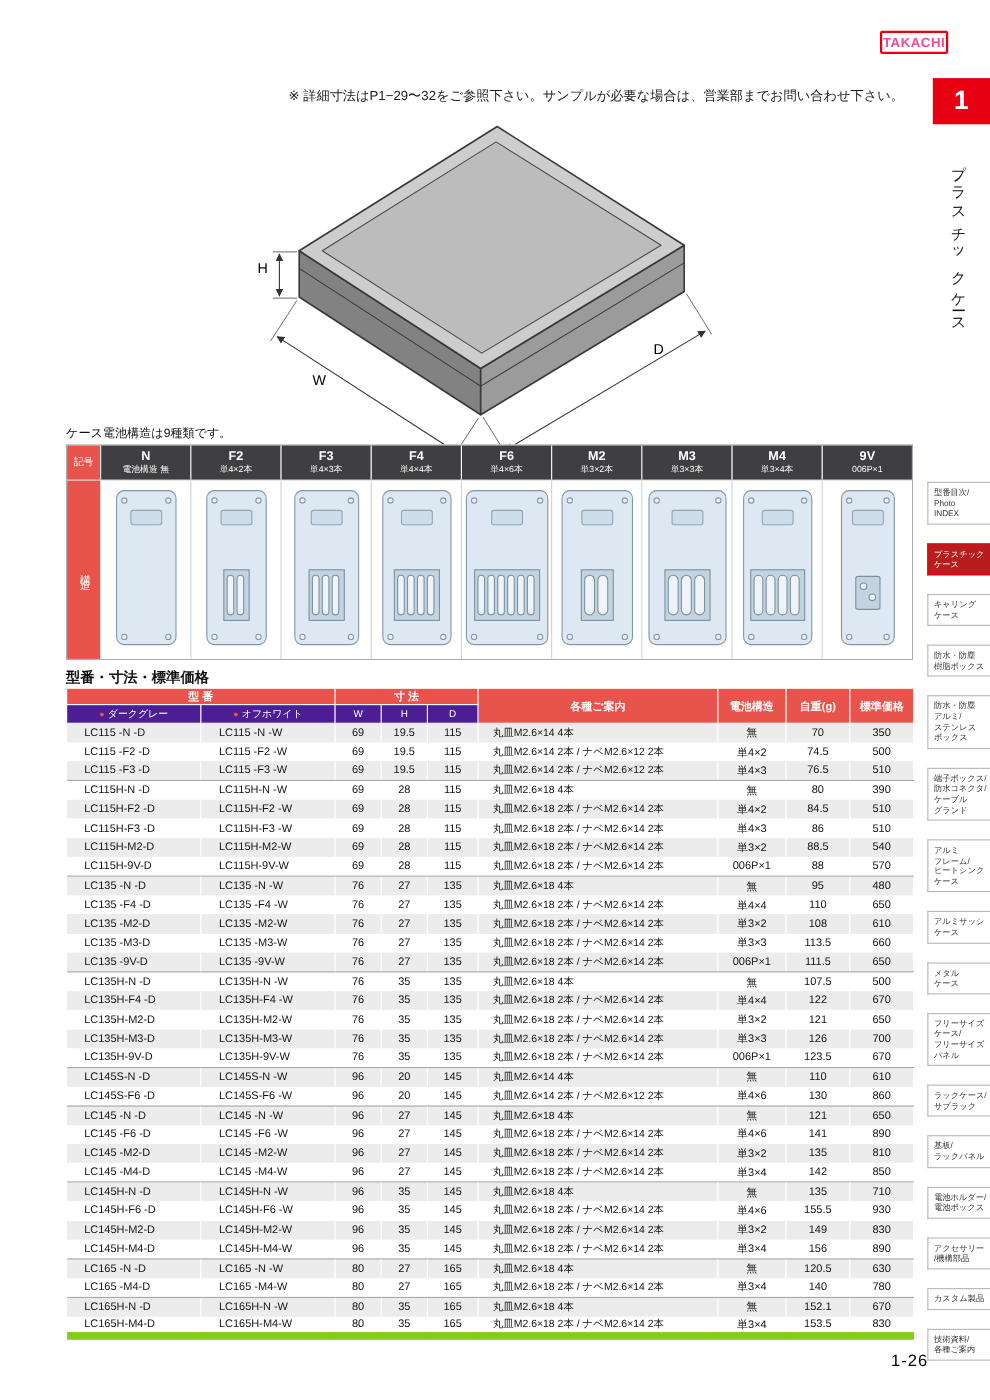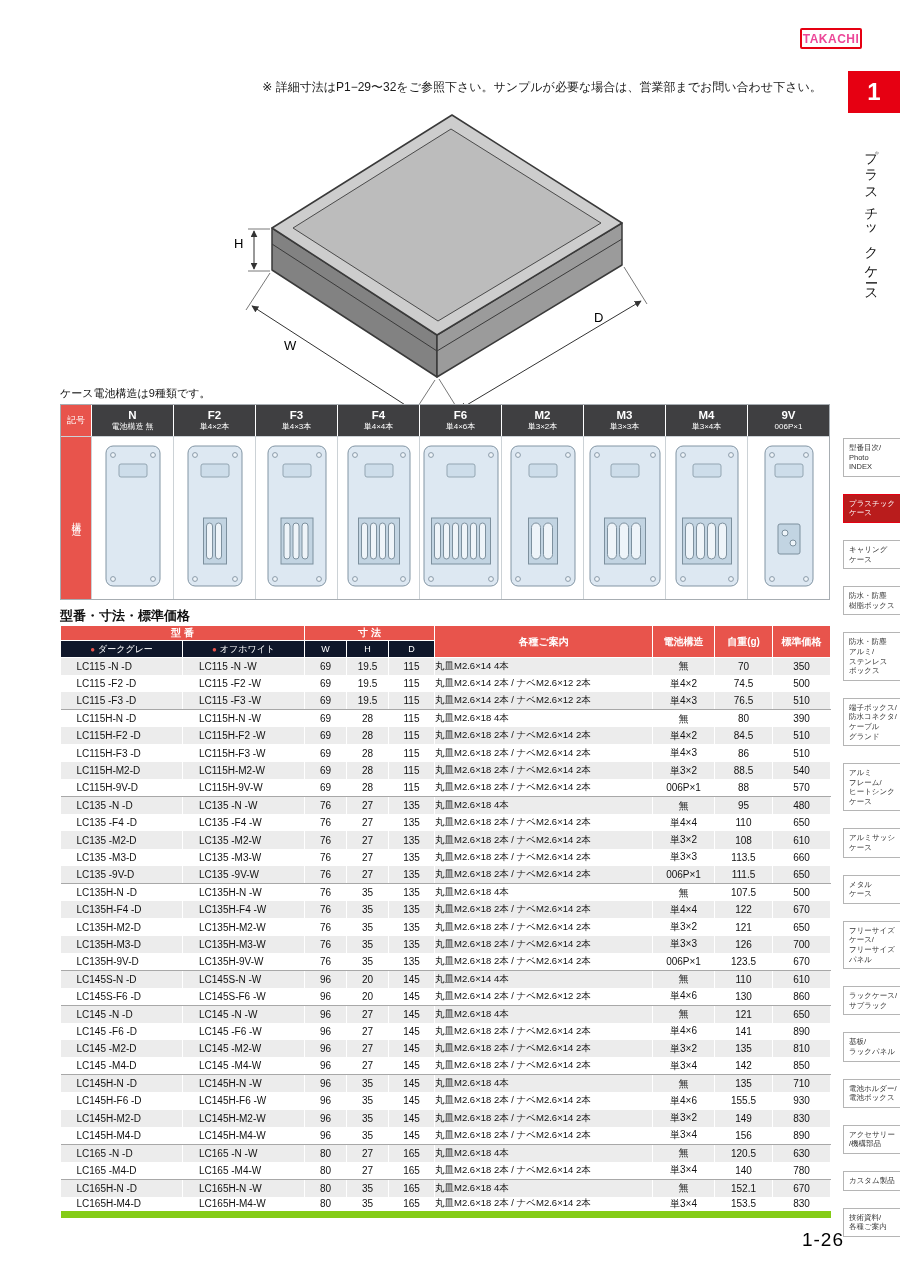--- a/index.html
+++ b/index.html
@@ -36,35 +36,35 @@
   .bt-desc { font-size:8px; line-height:10px; }
   .bt-fig-cell { flex:1; height:162px; background:#fff; border-left:1px solid #ccd2d6;
           display:flex; align-items:center; justify-content:center; }
 
   .price-title { position:absolute; left:60px; top:607px; font-size:13px; font-weight:bold; }
 
   .price-table { position:absolute; left:60px; top:625px; width:770px; border-collapse:collapse;
           table-layout:fixed; border-bottom:7px solid #84cc16; }
   .price-table th { color:#fff; border:1px solid #fff; text-align:center; }
   .price-table th.red { background:#e8544c; font-size:10px; font-weight:bold; height:15px; }
-  .price-table th.dark { background:#0f172a; font-size:9px; font-weight:normal; height:17px; }
+  .price-table th.dark { background:#4c1d95; font-size:9px; font-weight:normal; height:17px; }
   .dot { color:#e8544c; font-size:8px; margin-right:3px; }
   .price-table td { font-size:10px; height:17.4px; padding:0 4px; border-right:1px solid #fff; color:#111; }
   .price-table tbody tr:nth-child(odd) { background:#ececec; }
   .price-table tbody tr.group-end td { border-bottom:1px solid #a8a8a8; }
   td.c0, td.c1 { text-align:left; padding-left:16px; }
   td.c2, td.c3, td.c4, td.c6, td.c7, td.c8 { text-align:center; }
-  td.c5 { text-align:left; padding-left:0; font-size:9.5px; }
+  td.c5 { text-align:left; padding-left:13px; font-size:9.5px; }
 
   .sidebar { position:absolute; right:0; top:438px; width:57px; display:flex; flex-direction:column; gap:17px; }
   .sb-item { font-size:7.5px; line-height:9.6px; color:#333; background:#fff;
           border:1px solid #b5b5b5; border-right:none; padding:4px 2px 4px 5px; white-space:pre-line; cursor:pointer; }
   .sb-item.active { background:#b91c1c; color:#fff; border-color:#e60012;font-family:Liberation Serif, serif; }
 
-  .footer-page { position:absolute; top:1229px; right:56px; font-size:19px; letter-spacing:1px; color:#000; }
+  .footer-page { position:absolute; top:1229px; right:56px; font-size:15px; letter-spacing:1px; color:#000; }
 </style>
 </head>
 <body>
 
 <div class="page">
 
   <div class="logo">TAKACHI</div>
   <div class="chapter-tab">1</div>
   <div class="side-title">プラスチックケース</div>
   <div class="note">※ 詳細寸法はP1−29〜32をご参照下さい。サンプルが必要な場合は、営業部までお問い合わせ下さい。</div>

